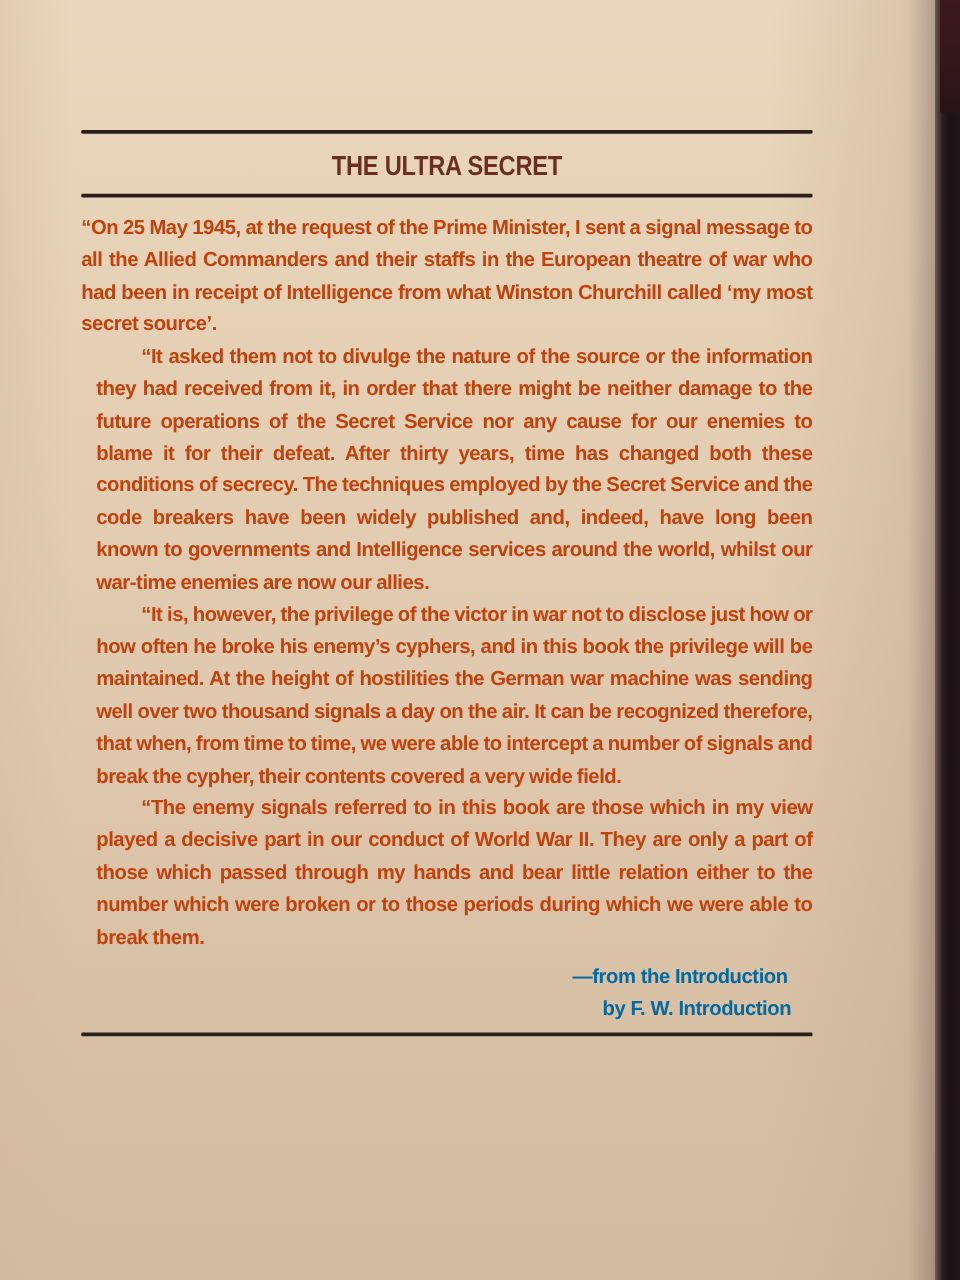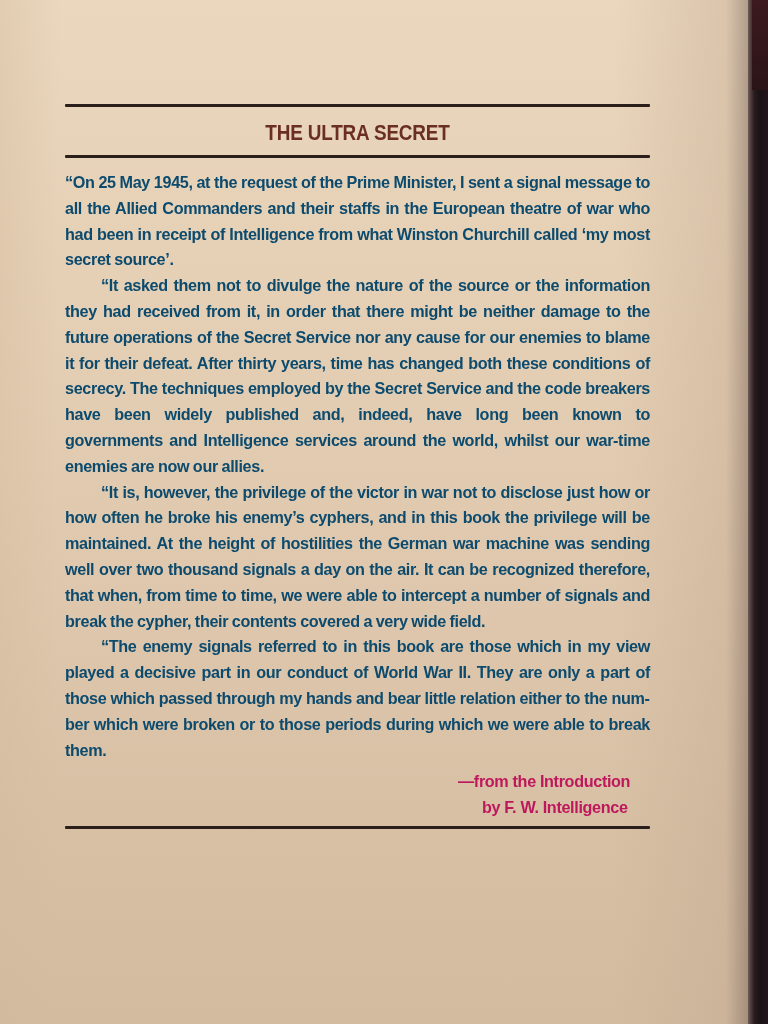--- a/index.html
+++ b/index.html
@@ -52,42 +52,43 @@
       font-weight: bold;
       font-size: 22px;
       letter-spacing: -0.2px;
       transform: scaleX(0.86);
       transform-origin: center;
       margin: 14px 0 10px 0;
       line-height: 24px;
     }
     .body-text {
       margin-top: 12px;
-      color: #0c4a6e;
+      color: #c2410c;
       font-family: "Liberation Sans", sans-serif;
       font-weight: bold;
       font-size: 16.2px;
       line-height: 25.8px;
       text-align: justify;
       letter-spacing: -0.35px;
       word-spacing: -0.5px;
     }
     .body-text p {
       margin: 0;
       text-indent: 0;
     }
     .body-text p.indent {
       text-indent: 36px;
+      margin-left: 12px;
     }
     .body-text p.last-line-short {
       text-align-last: left;
     }
     .attribution {
       margin-top: 6px;
-      color: #be185d;
+      color: #0369a1;
       font-family: "Liberation Sans", sans-serif;
       font-weight: bold;
       font-size: 16.2px;
       line-height: 25.5px;
       letter-spacing: -0.35px;
     }
     .attribution .line1 {
       padding-left: 393px;
     }
     .attribution .line2 {
@@ -112,17 +113,17 @@
 
   <div class="body-text">
     <p class="last-line-short">“On 25 May 1945, at the request of the Prime Minister, I sent a signal message to all the Allied Commanders and their staffs in the European theatre of war who had been in receipt of Intelligence from what Winston Churchill called ‘my most secret source’.</p>
     <p class="indent last-line-short">“It asked them not to divulge the nature of the source or the information they had received from it, in order that there might be neither damage to the future operations of the Secret Service nor any cause for our enemies to blame it for their defeat. After thirty years, time has changed both these conditions of secrecy. The techniques employed by the Secret Service and the code breakers have been widely published and, indeed, have long been known to governments and Intelligence services around the world, whilst our war-time enemies are now our allies.</p>
     <p class="indent last-line-short">“It is, however, the privilege of the victor in war not to disclose just how or how often he broke his enemy’s cyphers, and in this book the privilege will be maintained. At the height of hostilities the German war machine was sending well over two thousand signals a day on the air. It can be recognized therefore, that when, from time to time, we were able to intercept a number of signals and break the cypher, their contents covered a very wide field.</p>
     <p class="indent last-line-short">“The enemy signals referred to in this book are those which in my view played a decisive part in our conduct of World War II. They are only a part of those which passed through my hands and bear little relation either to the num­ber which were broken or to those periods during which we were able to break them.</p>
   </div>
 
   <div class="attribution">
     <div class="line1">—from the Introduction</div>
-    <div class="line2">by F. W. Intelligence</div>
+    <div class="line2">by F. W. Introduction</div>
   </div>
 
   <div class="rule bottom"></div>
 </div>
 
 </body></html>

